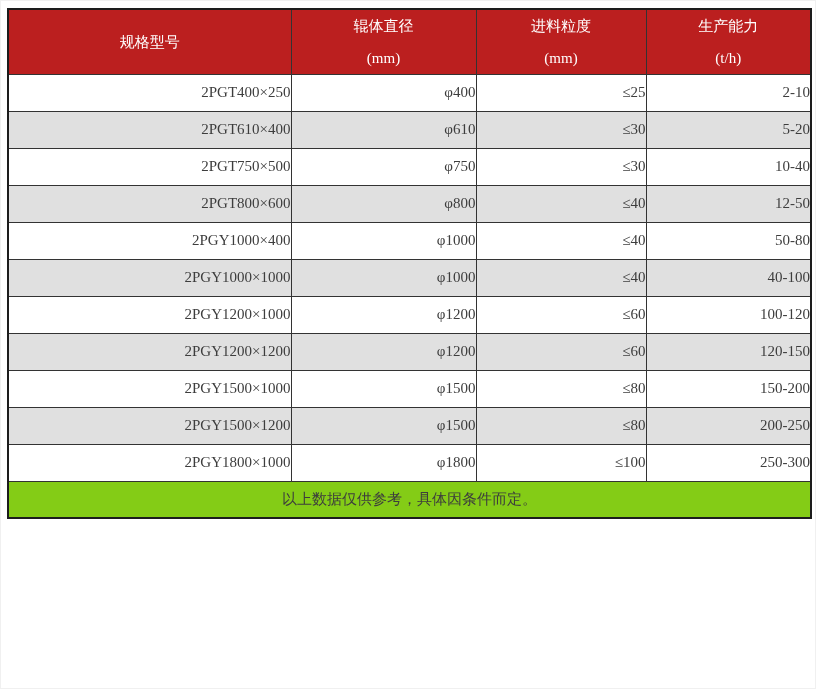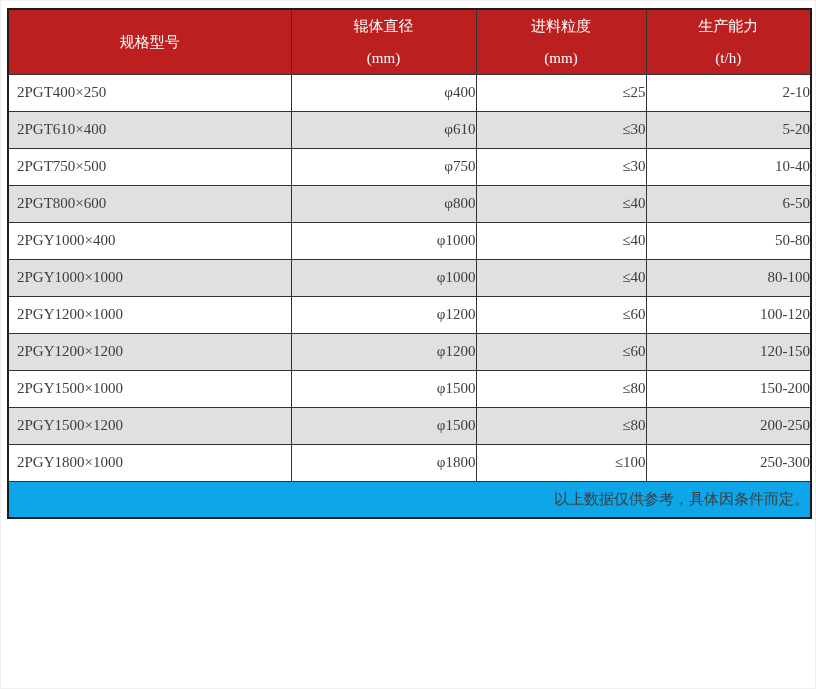--- a/index.html
+++ b/index.html
@@ -57,33 +57,33 @@
   .spec tbody td {
     height: 37px;
     font-size: 15px;
     color: var(--body-text);
     text-align: right;
     vertical-align: middle;
     padding: 0;
     background: #ffffff;
   }
   .spec tbody td:first-child {
-    text-align: left;
+    text-align: right;
     padding-left: 8px;
   }
   .spec tbody tr:nth-child(even) td {
     background: var(--row-alt-bg);
   }
   .spec tfoot td {
     height: 37px;
     font-size: 15px;
     color: var(--body-text);
-    text-align: right;
+    text-align: center;
     vertical-align: middle;
-    background: #0ea5e9;
+    background: #84cc16;
   }
 </style>
 </head>
 <body>
 
 <div class="page">
   <table class="spec">
     <colgroup>
       <col class="c1">
         <col class="c2">
@@ -126,33 +126,33 @@
         <tr>
           <td>2PGT750×500</td>
           <td>φ750</td>
           <td>≤30</td>
           <td>10-40</td>
         </tr>
         <tr>
           <td>2PGT800×600</td>
           <td>φ800</td>
           <td>≤40</td>
-          <td>6-50</td>
+          <td>12-50</td>
         </tr>
         <tr>
           <td>2PGY1000×400</td>
           <td>φ1000</td>
           <td>≤40</td>
           <td>50-80</td>
         </tr>
         <tr>
           <td>2PGY1000×1000</td>
           <td>φ1000</td>
           <td>≤40</td>
-          <td>80-100</td>
+          <td>40-100</td>
         </tr>
         <tr>
           <td>2PGY1200×1000</td>
           <td>φ1200</td>
           <td>≤60</td>
           <td>100-120</td>
         </tr>
         <tr>
           <td>2PGY1200×1200</td>
           <td>φ1200</td>

